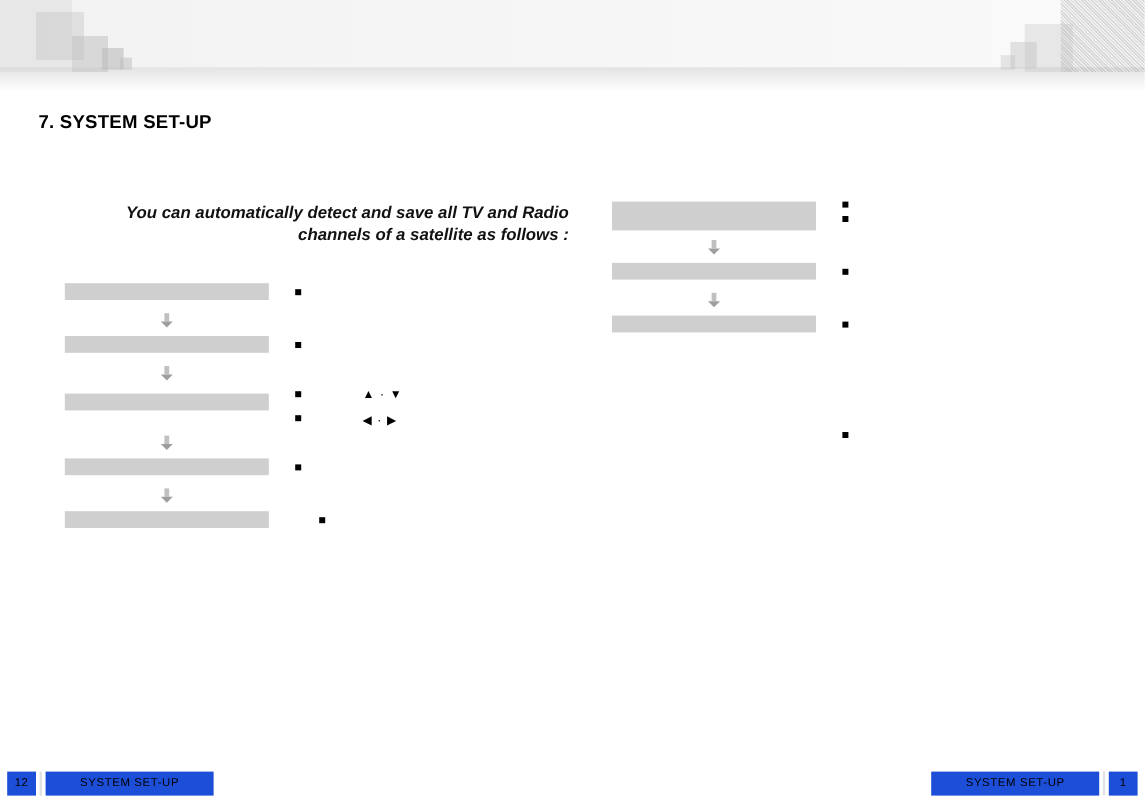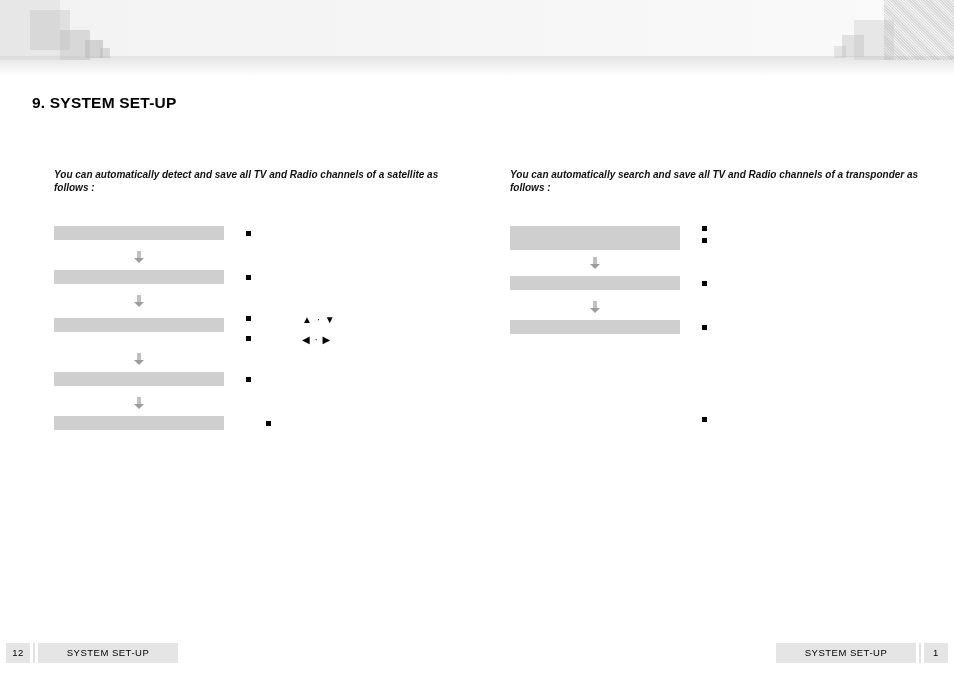--- a/index.html
+++ b/index.html
@@ -66,24 +66,25 @@
     position: absolute;
     top: 168px;
     width: 420px;
   }
   .col-left { left: 54px; }
   .col-right { left: 510px; }
 
   .intro {
     font-style: italic;
     font-weight: bold;
-    font-size: 10px;
+    font-size: 14px;
     line-height: 1.3;
     color: #111;
     margin-bottom: 32px;
+    text-align: right;
   }
 
   .steps { position: relative; }
   .step-row { position: relative; min-height: 22px; margin-bottom: 4px; }
   .step-box {
     width: 170px;
     height: 14px;
     background: #cfcfcf;
     display: inline-block;
   }
@@ -122,21 +123,21 @@
     height: 26px;
   }
   .foot-box {
     position: absolute;
     top: 0;
     height: 20px;
     line-height: 20px;
     font-size: 9.5px;
     letter-spacing: 0.5px;
     text-align: center;
-    background: #e5e5e5;
+    background: #1d4ed8;
   }
   .foot-num-left  { left: 6px;  width: 24px; }
   .foot-lbl-left  { left: 38px; width: 140px; }
   .foot-lbl-right { right: 38px; width: 140px; }
   .foot-num-right { right: 6px;  width: 24px; }
   .foot-sep {
     position:absolute; top:0; height:20px; width:2px; background:#e2e2e2;
   }
 </style>
 </head>
@@ -151,21 +152,21 @@
     <div class="sq d"></div>
     <div class="sq e"></div>
 </div>
 <div class="corner-right">
   <div class="sq a"></div>
     <div class="sq b"></div>
     <div class="sq c"></div>
     <div class="sq d"></div>
 </div>
 
-<div class="page-title">9. SYSTEM SET-UP</div>
+<div class="page-title">7. SYSTEM SET-UP</div>
 
 <div class="col col-left">
   <div class="intro">You can automatically detect and save all TV and Radio channels of a satellite as follows :</div>
 
   <div class="steps">
 
     <div class="step-row">
       <span class="step-box"></span>
       <span class="bullet" style="left:192px;"></span>
     </div>
@@ -214,21 +215,20 @@
 
     <div class="step-row">
       <span class="step-box"></span>
       <span class="bullet" style="left:212px;"></span>
     </div>
 
   </div>
 </div>
 
 <div class="col col-right">
-  <div class="intro">You can automatically search and save all TV and Radio channels of a transponder as follows :</div>
 
   <div class="steps">
 
     <div class="step-row" style="min-height:26px;">
       <span class="step-box" style="height:24px;"></span>
       <span class="bullet" style="left:192px; top:0px;"></span>
       <span class="bullet" style="left:192px; top:12px;"></span>
     </div>
     <div class="arrow-down" style="text-align:left; padding-left:78px;">
       <svg viewBox="0 0 14 14">

